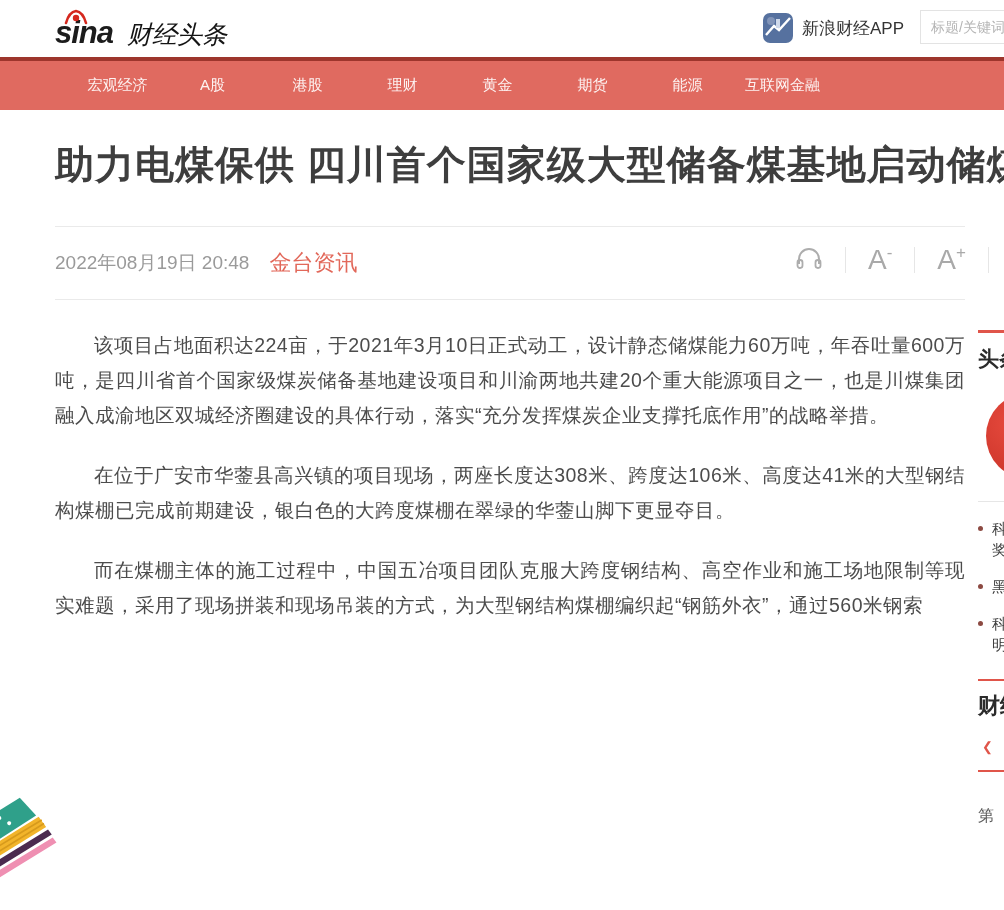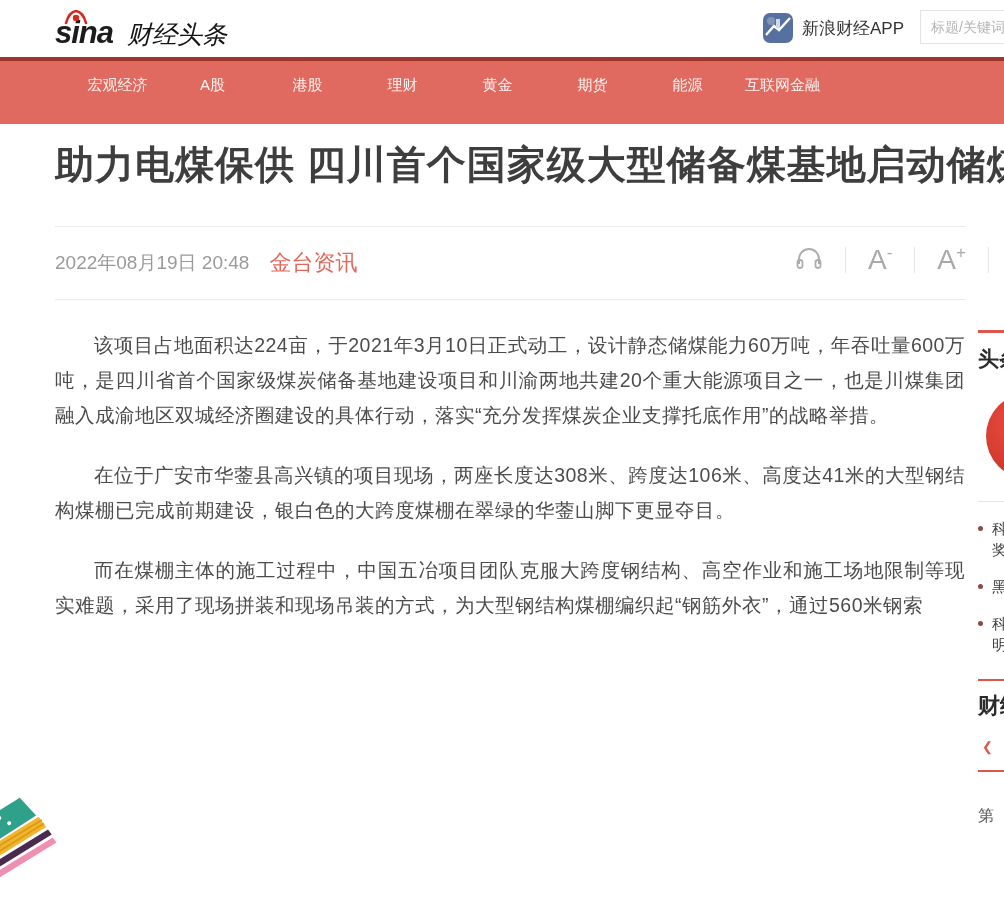--- a/index.html
+++ b/index.html
@@ -14,21 +14,21 @@
   .logo-section { font-size:25px; font-weight:normal; font-style:italic; color:#141414; margin-left:14px; line-height:32px; }
   .app-promo { position:absolute; left:763px; top:13px; display:flex; align-items:center; cursor:pointer; }
   .app-icon { width:30px; height:30px; border-radius:7px; background:#56719f; position:relative; overflow:hidden; }
   .app-icon svg { position:absolute; left:0; top:0; }
   .app-promo-label { font-size:17px; color:#333; margin-left:9px; }
   .search-box { position:absolute; left:920px; top:10px; width:220px; height:34px;
     border:1px solid #e3e3e3; background:#fff; padding:0 10px; font-size:14px; color:#555; outline:none; }
   .search-box::placeholder { color:#b5b5b5; }
 
   
-  .nav { height:67px; background:#e06a60; border-top:4px solid #9d352c; display:flex; padding-left:70px; overflow:hidden; }
+  .nav { height:53px; background:#e06a60; border-top:4px solid #9d352c; display:flex; padding-left:70px; overflow:hidden; }
   .nav-item { width:95px; flex:0 0 95px; text-align:center; line-height:48px; font-size:15px; color:#fdf3f2; cursor:pointer; white-space:nowrap; }
   .nav-item:first-child { letter-spacing:0; }
 
   
   .main { position:absolute; left:55px; top:124px; width:910px; }
   .article-title { font-size:39px; line-height:50px; font-weight:bold; color:#3e3e3e; margin:16px 0 36px; white-space:nowrap; letter-spacing:1px; }
   .meta-row { position:relative; height:74px; border-top:1px solid #eaeaea; border-bottom:1px solid #eaeaea;
     display:flex; align-items:center; }
   .meta-date { font-size:19px; color:#9a9a9a; }
   .meta-source { font-size:22px; color:#e2685a; margin-left:20px; cursor:pointer; }

